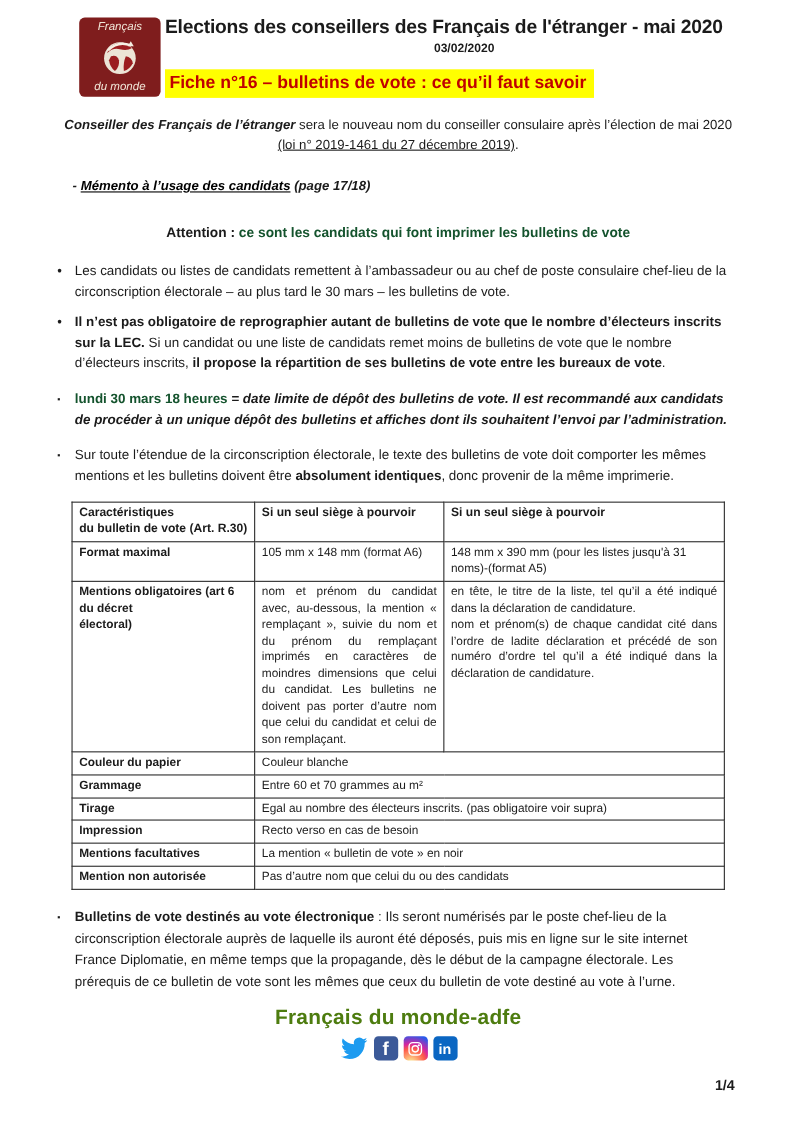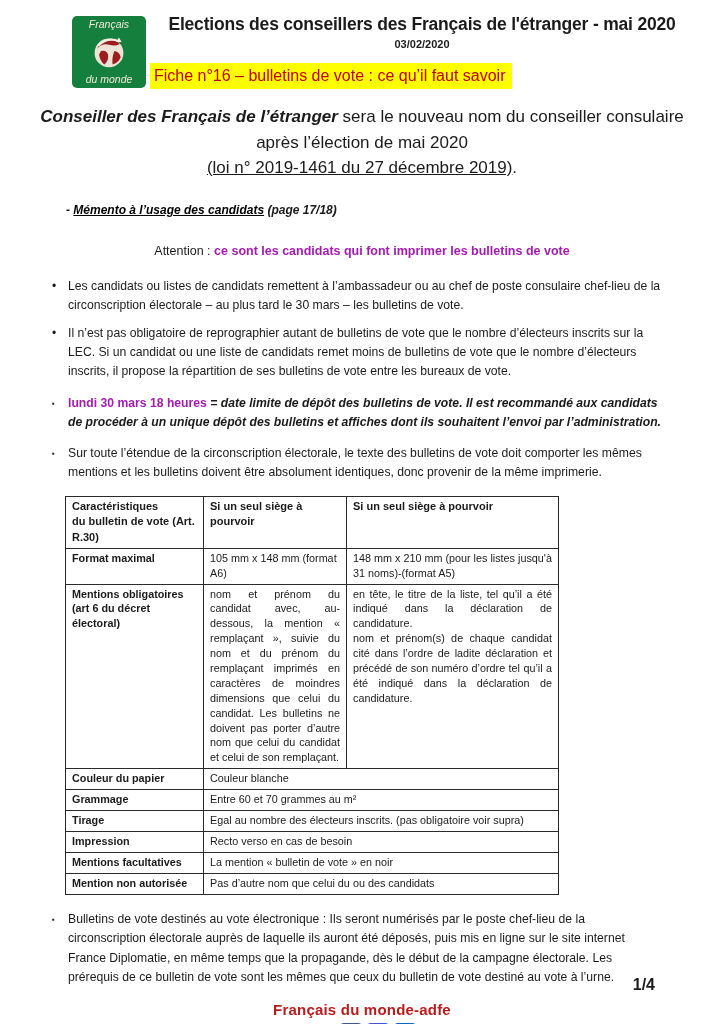--- a/index.html
+++ b/index.html
@@ -2,72 +2,72 @@
 <html><head>
 <meta charset="utf-8">
 <style>
   html,body{margin:0;padding:0;}
   body{
     width:724px;height:1024px;position:relative;overflow:hidden;
     background:#ffffff;color:#1b1b1b;
     font-family:"Liberation Sans",sans-serif;
   }
   
-  .s-b{font-weight:normal;}
+  .s-b{font-weight:bold;}
   .s-bi{font-weight:bold;font-style:italic;}
-  .s-rb{color:#a21caf;font-weight:bold;}
+  .s-rb{color:#14532d;font-weight:bold;}
   .s-u{text-decoration:underline;}
   .s-link{color:#000000;text-decoration:underline;font-weight:bold;font-style:italic;cursor:pointer;}
 
   
   .header{position:relative;padding-top:14px;}
   .logo{
     position:absolute;left:72px;top:16px;width:74px;height:72px;
-    background:#15803d;border-radius:5px;color:#f2e7d8;
+    background:#7f1d1d;border-radius:5px;color:#f2e7d8;
     display:flex;flex-direction:column;align-items:center;justify-content:space-between;
     padding:3px 0;box-sizing:border-box;font-size:10.5px;font-style:italic;
   }
   .logo .lg-txt{line-height:11px;}
-  .header-title{margin:0 30px 0 150px;text-align:center;font-size:17.5px;font-weight:bold;letter-spacing:-0.2px;}
+  .header-title{margin:0 30px 0 150px;text-align:left;font-size:17.5px;font-weight:bold;letter-spacing:-0.2px;}
   .doc-date{margin:3px 30px 0 150px;text-align:center;font-size:11px;font-weight:bold;}
   .fiche-wrap{margin:13px 30px 0 150px;text-align:left;}
-  .fiche-title{display:inline-block;background:#ffff00;color:#c00000;font-weight:normal;font-size:16px;padding:4px 7px 4px 4px;}
-
-  .intro{margin:15px 40px 16px;text-align:center;font-size:17px;line-height:1.5;}
+  .fiche-title{display:inline-block;background:#ffff00;color:#c00000;font-weight:bold;font-size:16px;padding:4px 7px 4px 4px;}
+
+  .intro{margin:15px 40px 16px;text-align:center;font-size:12px;line-height:1.5;}
   .refs{margin:20px 40px 0 66px;font-size:12px;font-weight:bold;font-style:italic;line-height:1.55;}
   .attention{margin-top:25px;text-align:center;font-size:12.5px;font-weight:bold;}
 
   
   .bullets{margin:19px 62px 0 52px;}
   .bullet-item{display:flex;margin-bottom:9px;font-size:12.2px;line-height:1.55;}
   .bullet-item:nth-child(3),.bullet-item:nth-child(4){margin-top:13px;}
   .marker{flex:none;width:16px;font-size:12px;}
   .marker.sq{font-size:8px;line-height:19px;}
   .btext{flex:1;}
 
   
-  .tbl{margin:14px 0 0 65px;width:494px;border-collapse:collapse;font-size:10.8px;line-height:1.38;table-layout:fixed;}
+  .tbl{margin:14px 0 0 65px;width:594px;border-collapse:collapse;font-size:10.8px;line-height:1.38;table-layout:fixed;}
   .tbl th,.tbl td{border:1.5px solid #2b2b2b;padding:2px 6px 3px;vertical-align:top;text-align:left;white-space:pre-line;}
   .tbl th{font-weight:bold;font-size:11px;}
   .tbl td.lbl{font-weight:bold;}
   .tbl td.just{text-align:justify;}
 
   .closing{margin:15px 58px 0 52px;display:flex;font-size:12.2px;line-height:1.6;}
 
   
   .footer{margin-top:13px;text-align:center;}
-  .org-name{color:#b91c1c;font-weight:bold;font-size:15px;letter-spacing:0.2px;}
+  .org-name{color:#4d7c0f;font-weight:bold;font-size:19px;letter-spacing:0.2px;}
   .icon-row{margin-top:3px;display:flex;justify-content:center;align-items:center;gap:5px;height:26px;}
   .sq-icon{width:22px;height:22px;border-radius:4px;display:flex;align-items:center;justify-content:center;box-sizing:border-box;cursor:pointer;}
   .fb{background:#3b5998;color:#fff;font-weight:bold;font-size:17px;align-items:flex-end;line-height:20px;}
   .ig{background:radial-gradient(circle at 30% 110%, #fdf497 0%, #fd5949 45%, #d6249f 60%, #285AEB 90%);}
   .li{background:#0a66c2;color:#fff;font-weight:bold;font-size:13px;}
   .tw{width:26px;height:22px;display:flex;align-items:center;justify-content:center;cursor:pointer;}
 
-  .page-number{position:absolute;right:69px;bottom:30px;font-size:16px;font-weight:bold;}
+  .page-number{position:absolute;right:56px;bottom:30px;font-size:13px;font-weight:bold;}
 </style>
 </head>
 <body>
 
 <div class="header">
   <div class="logo">
     <span class="lg-txt">Français</span>
     <svg width="36" height="36" viewBox="0 0 40 40">
       <circle cx="20" cy="21" r="16" fill="#ece4d6"></circle>
       <path d="M7 16 Q13 10 20 12 Q27 14 32 11 Q28 6 20 6 Q11 6 7 16Z" fill="#9b1d20"></path>
@@ -126,21 +126,21 @@
         <th>Caractéristiques
 du bulletin de vote (Art. R.30)</th>
         <th>Si un seul siège à pourvoir</th>
         <th>Si un seul siège à pourvoir</th>
       </tr>
     </thead>
   <tbody id="spec-table-body">
       <tr>
         <td class="lbl ">Format maximal</td>
         <td class="">105 mm x 148 mm (format A6)</td>
-        <td class="">148 mm x 210 mm (pour les listes jusqu'à 31 noms)-(format A5)</td>
+        <td class="">148 mm x 390 mm (pour les listes jusqu'à 31 noms)-(format A5)</td>
       </tr>
       <tr>
         <td class="lbl ">Mentions obligatoires (art 6 du décret
 électoral)</td>
         <td class="just">nom et prénom du candidat avec, au-dessous, la mention « remplaçant », suivie du nom et du prénom du remplaçant imprimés en caractères de moindres dimensions que celui du candidat. Les bulletins ne doivent pas porter d’autre nom que celui du candidat et celui de son remplaçant.</td>
         <td class="just">en tête, le titre de la liste, tel qu’il a été indiqué dans la déclaration de candidature.
 nom et prénom(s) de chaque candidat cité dans l’ordre de ladite déclaration et précédé de son numéro d’ordre tel qu’il a été indiqué dans la déclaration de candidature.</td>
       </tr>
       <tr>
         <td class="lbl ">Couleur du papier</td>

